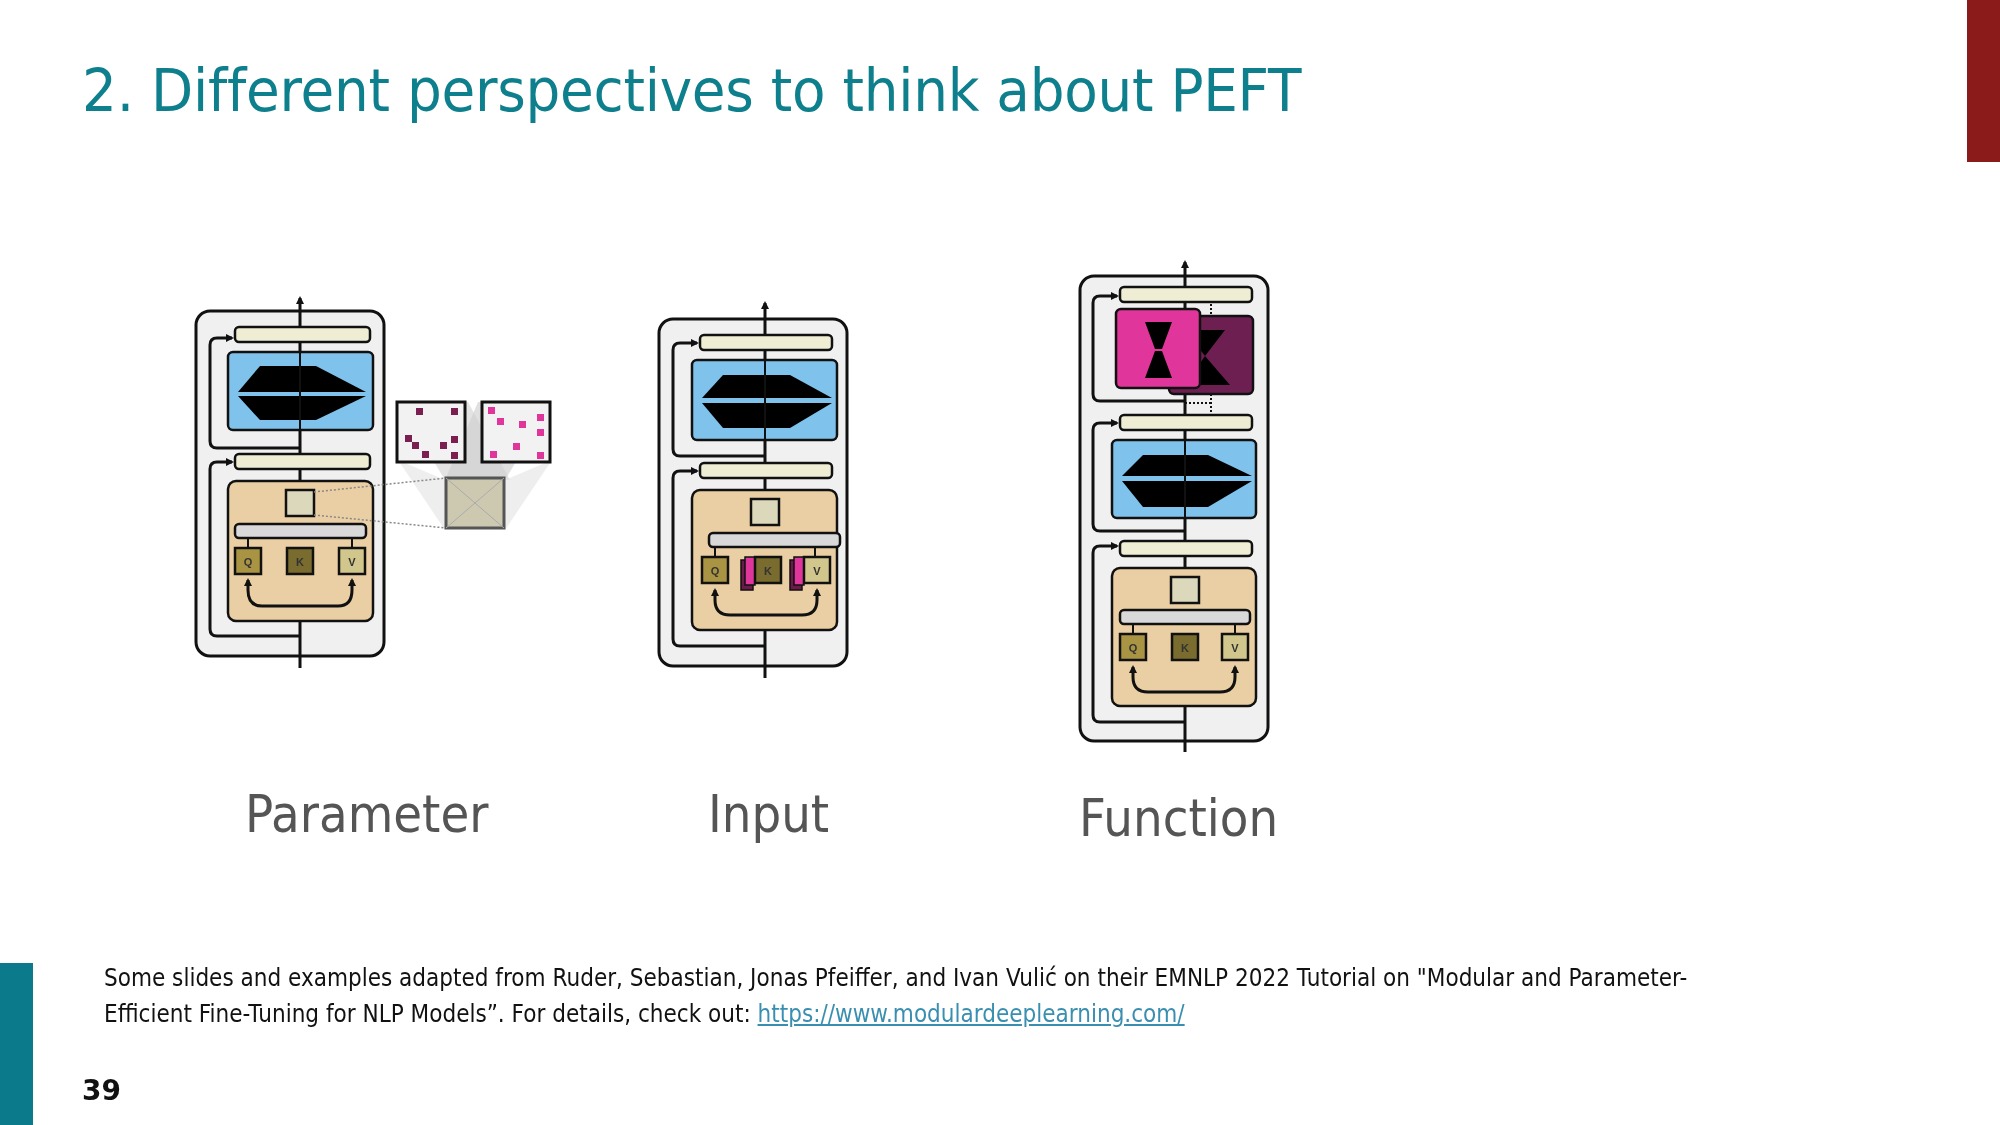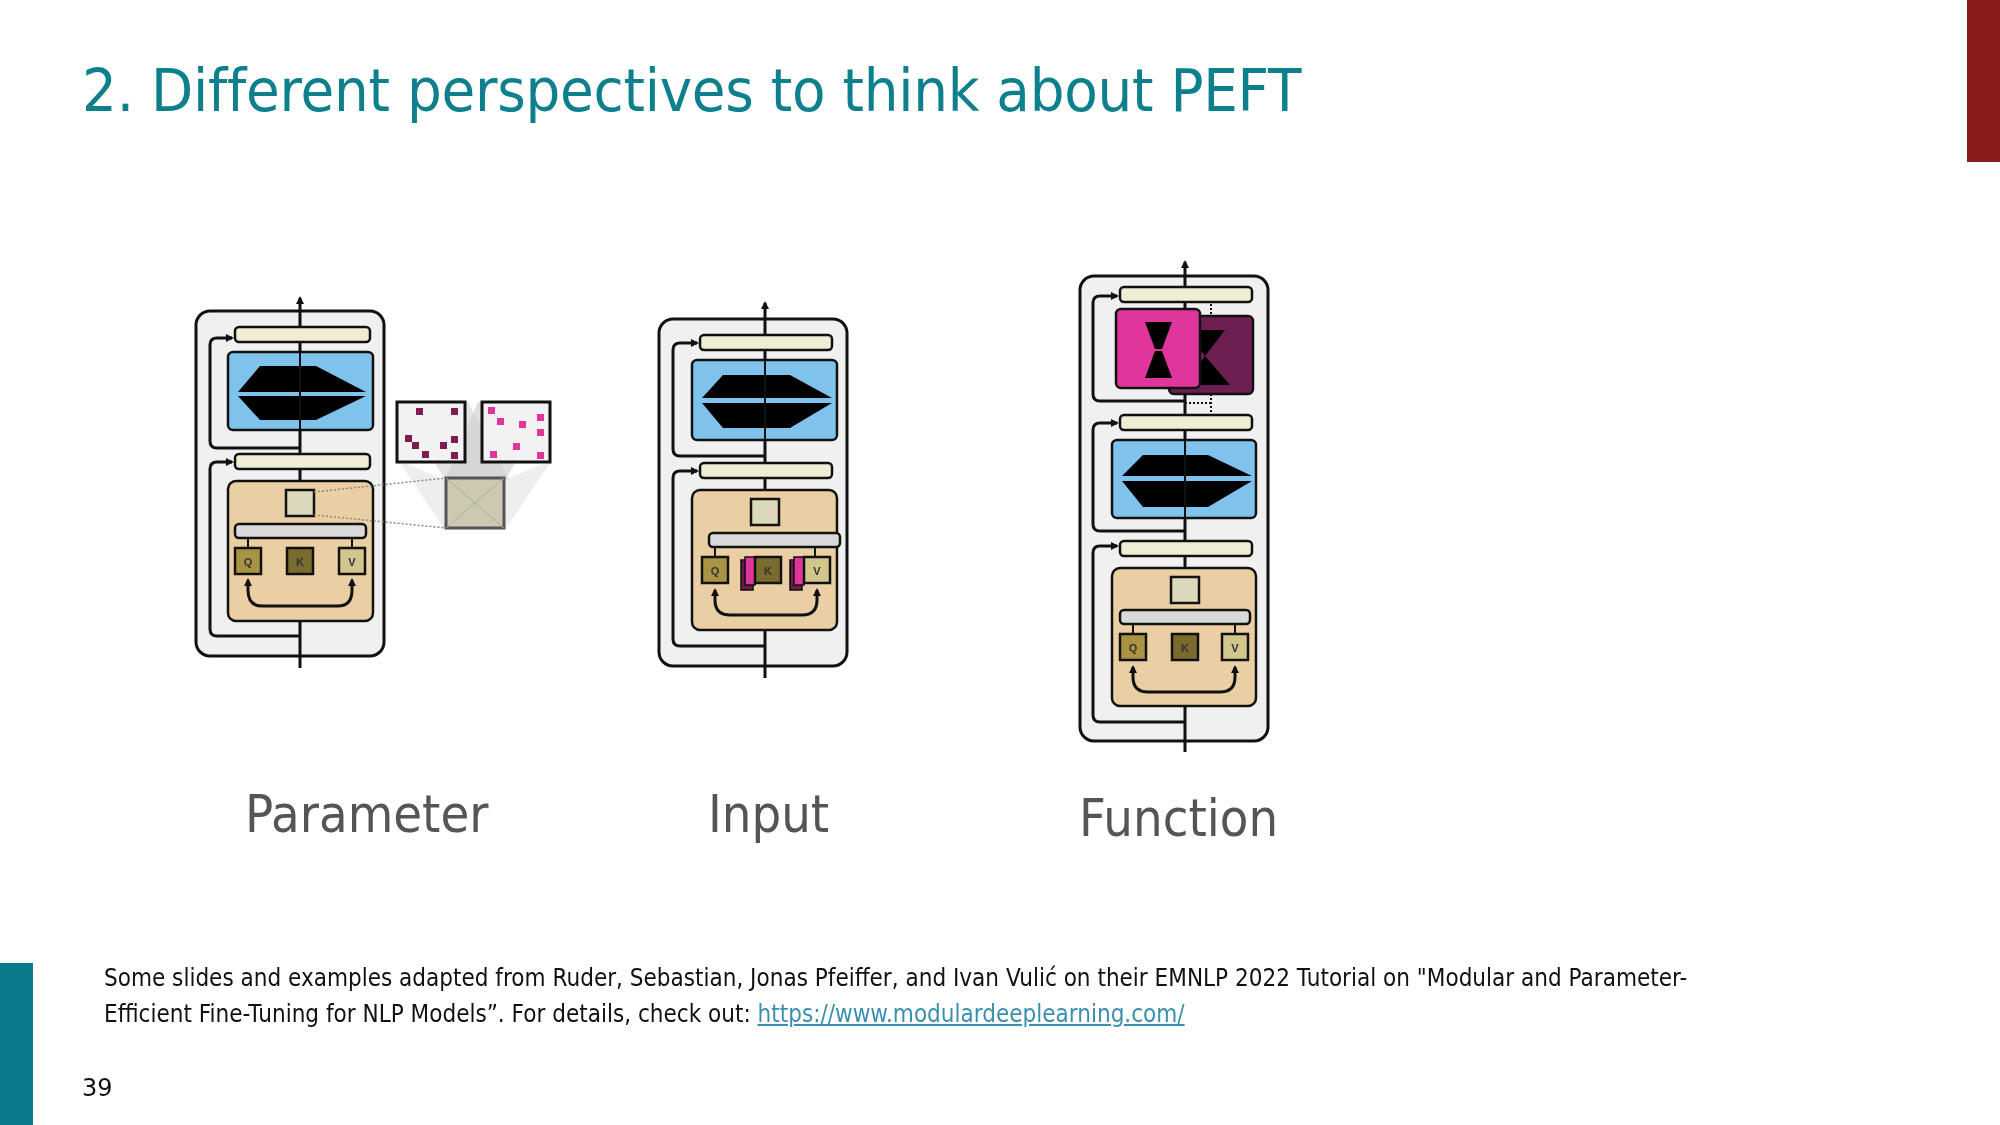--- a/index.html
+++ b/index.html
@@ -8,21 +8,21 @@
   .title { position:absolute; left:82px; top:56px; font-size:59px; color:#0e7f8c; white-space:nowrap;
            letter-spacing:-0.3px; font-family:"DejaVu Sans", sans-serif; font-weight:normal; transform:scaleX(0.93); transform-origin:left top; }
   .red-bar { position:absolute; left:1967px; top:0; width:33px; height:162px; background:#8b1a1a; }
   .teal-bar { position:absolute; left:0; top:963px; width:33px; height:162px; background:#0b7b8c; }
   .diagram { position:absolute; }
   .label { position:absolute; font-size:52px; color:#555555; white-space:nowrap; font-family:"DejaVu Sans", sans-serif;
            transform:scaleX(0.9); transform-origin:left top; }
   .footer { position:absolute; left:104px; top:960px; font-size:24px; line-height:36px; color:#111111; width:1800px;
             font-family:"DejaVu Sans", sans-serif; transform:scaleX(0.9); transform-origin:left top; }
   .footer a { color:#3a8fb0; text-decoration:underline; }
-  .page-num { position:absolute; left:82px; top:1074px; font-size:24px; color:#111111; font-family:"DejaVu Sans", sans-serif; }
+  .page-num { position:absolute; left:82px; top:1074px; font-size:28px; color:#111111; font-family:"DejaVu Sans", sans-serif;font-weight:bold; }
 </style>
 </head>
 <body>
 
 <div class="red-bar"></div>
 <div class="teal-bar"></div>
 
 <div class="title">2. Different perspectives to think about PEFT</div>
 
 <svg class="diagram" style="left:180px; top:285px;" width="380" height="390" viewBox="180 285 380 390">

